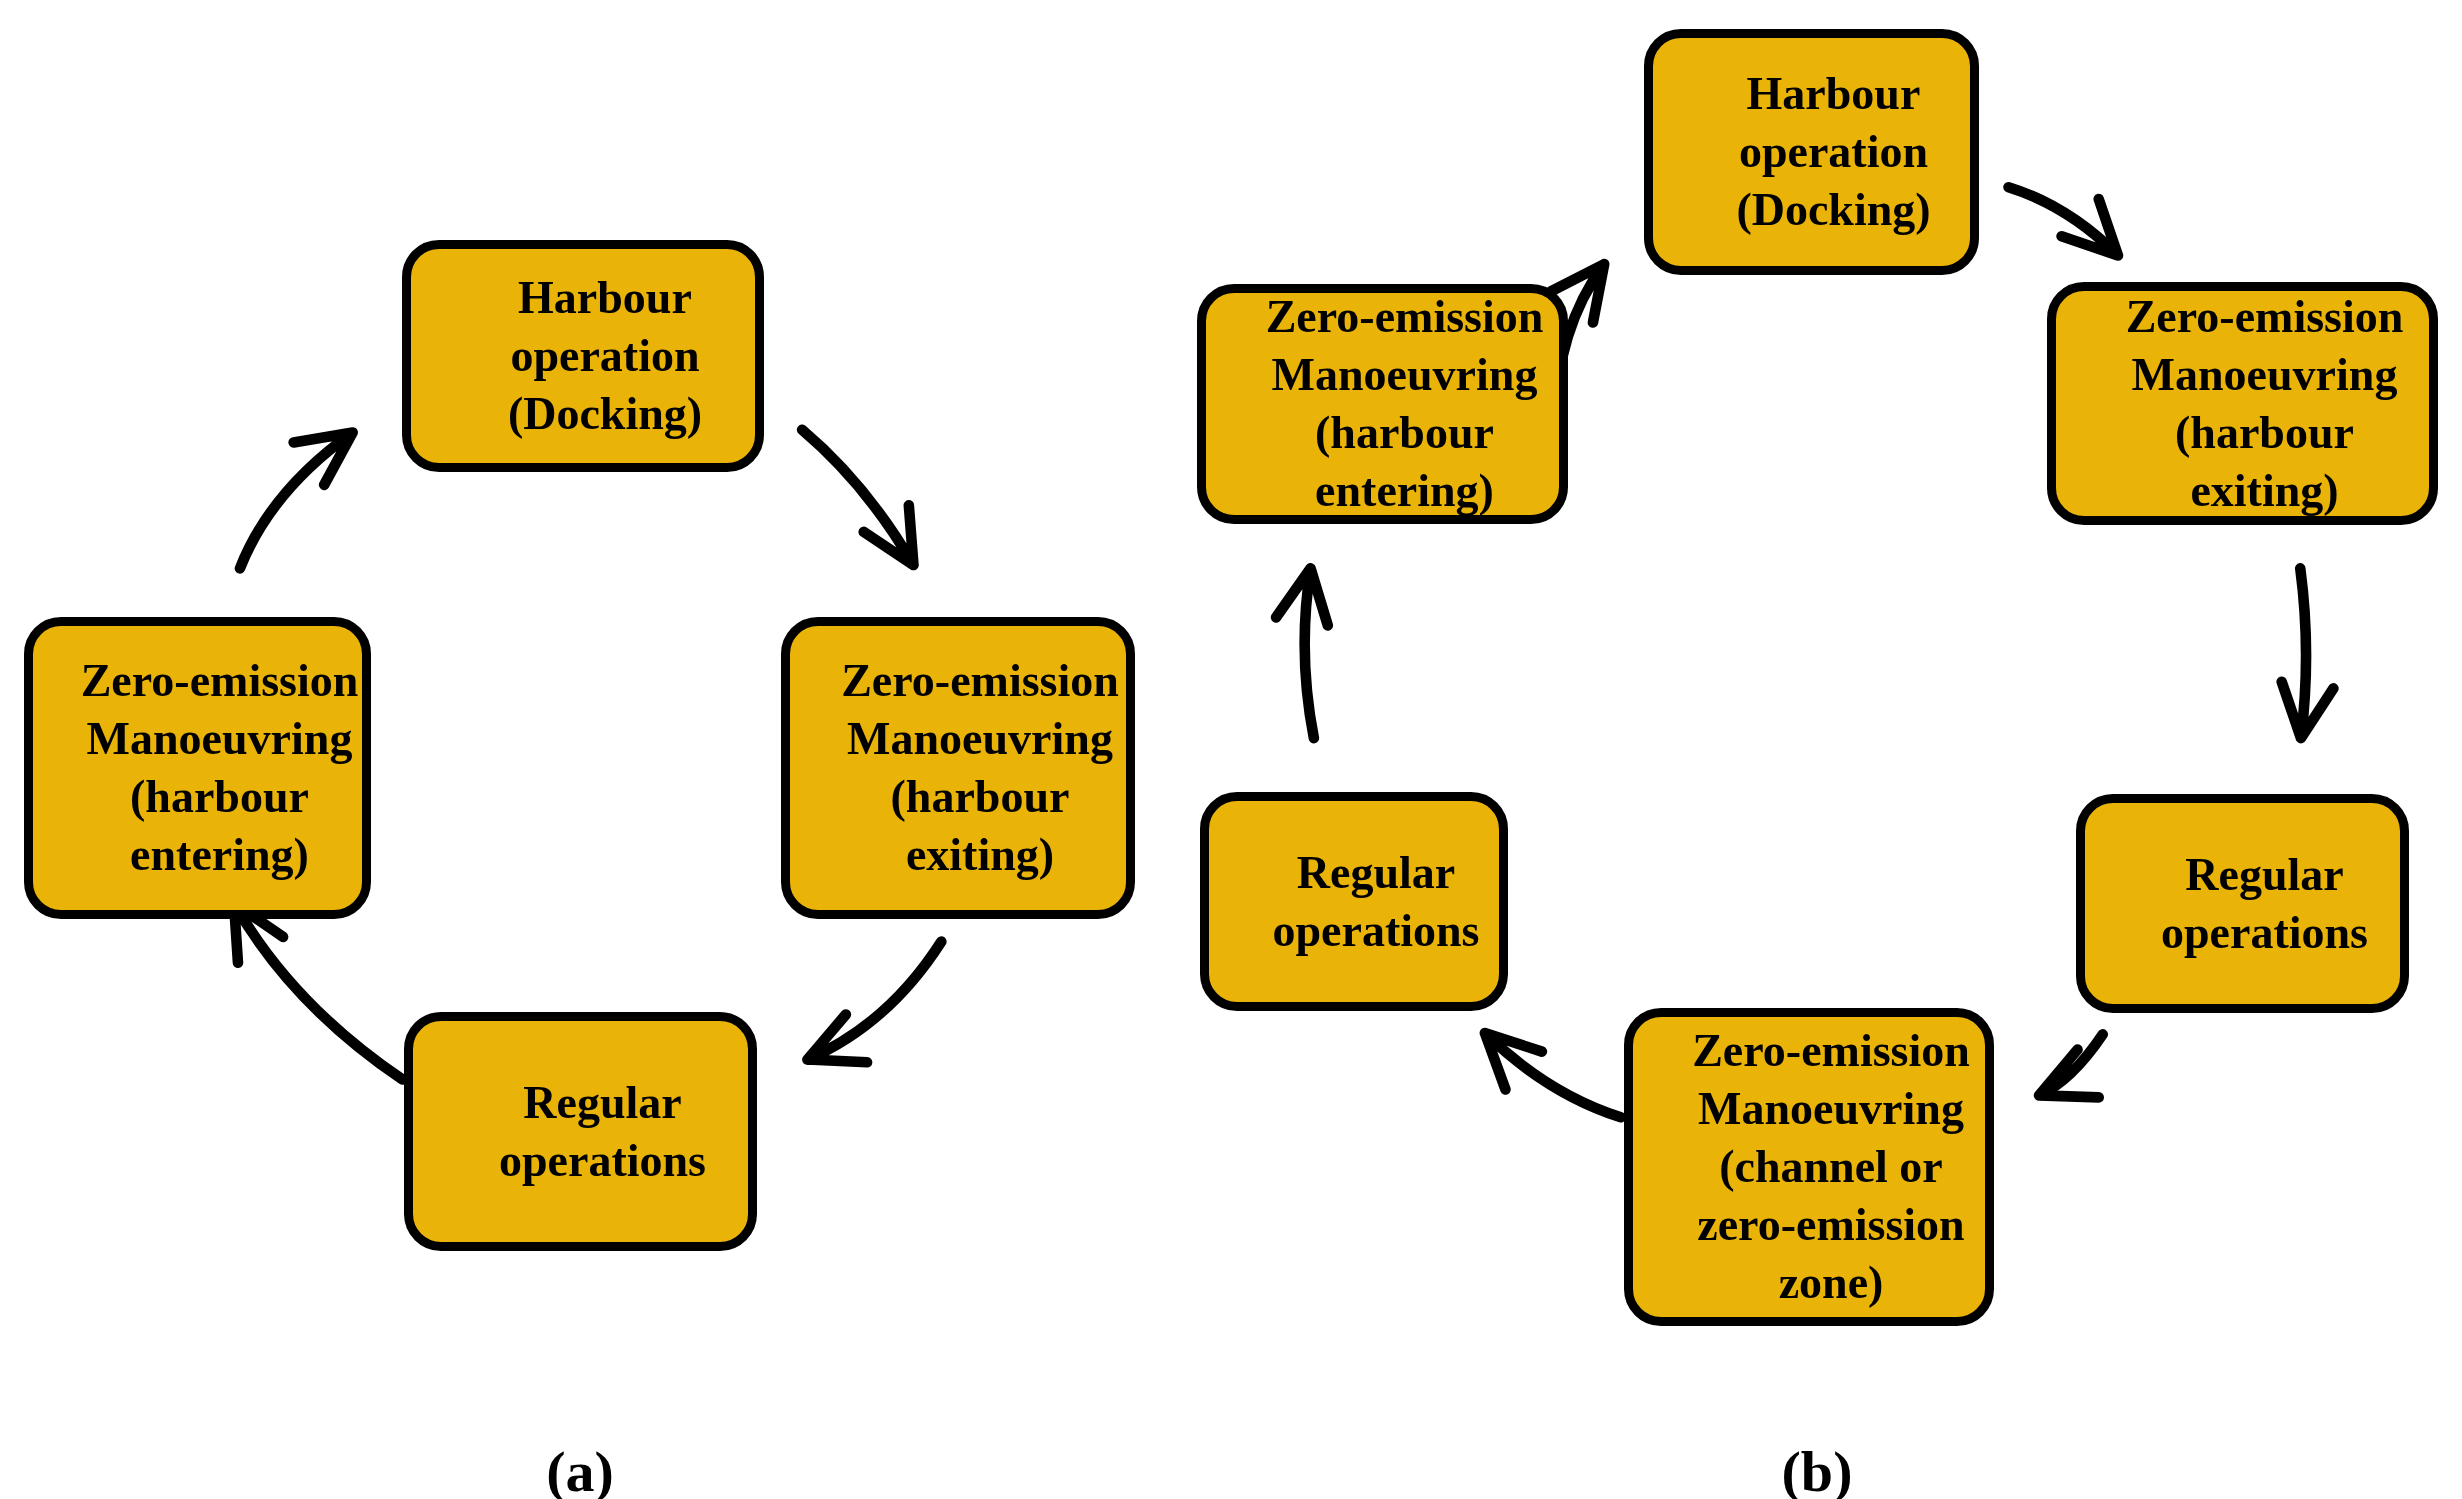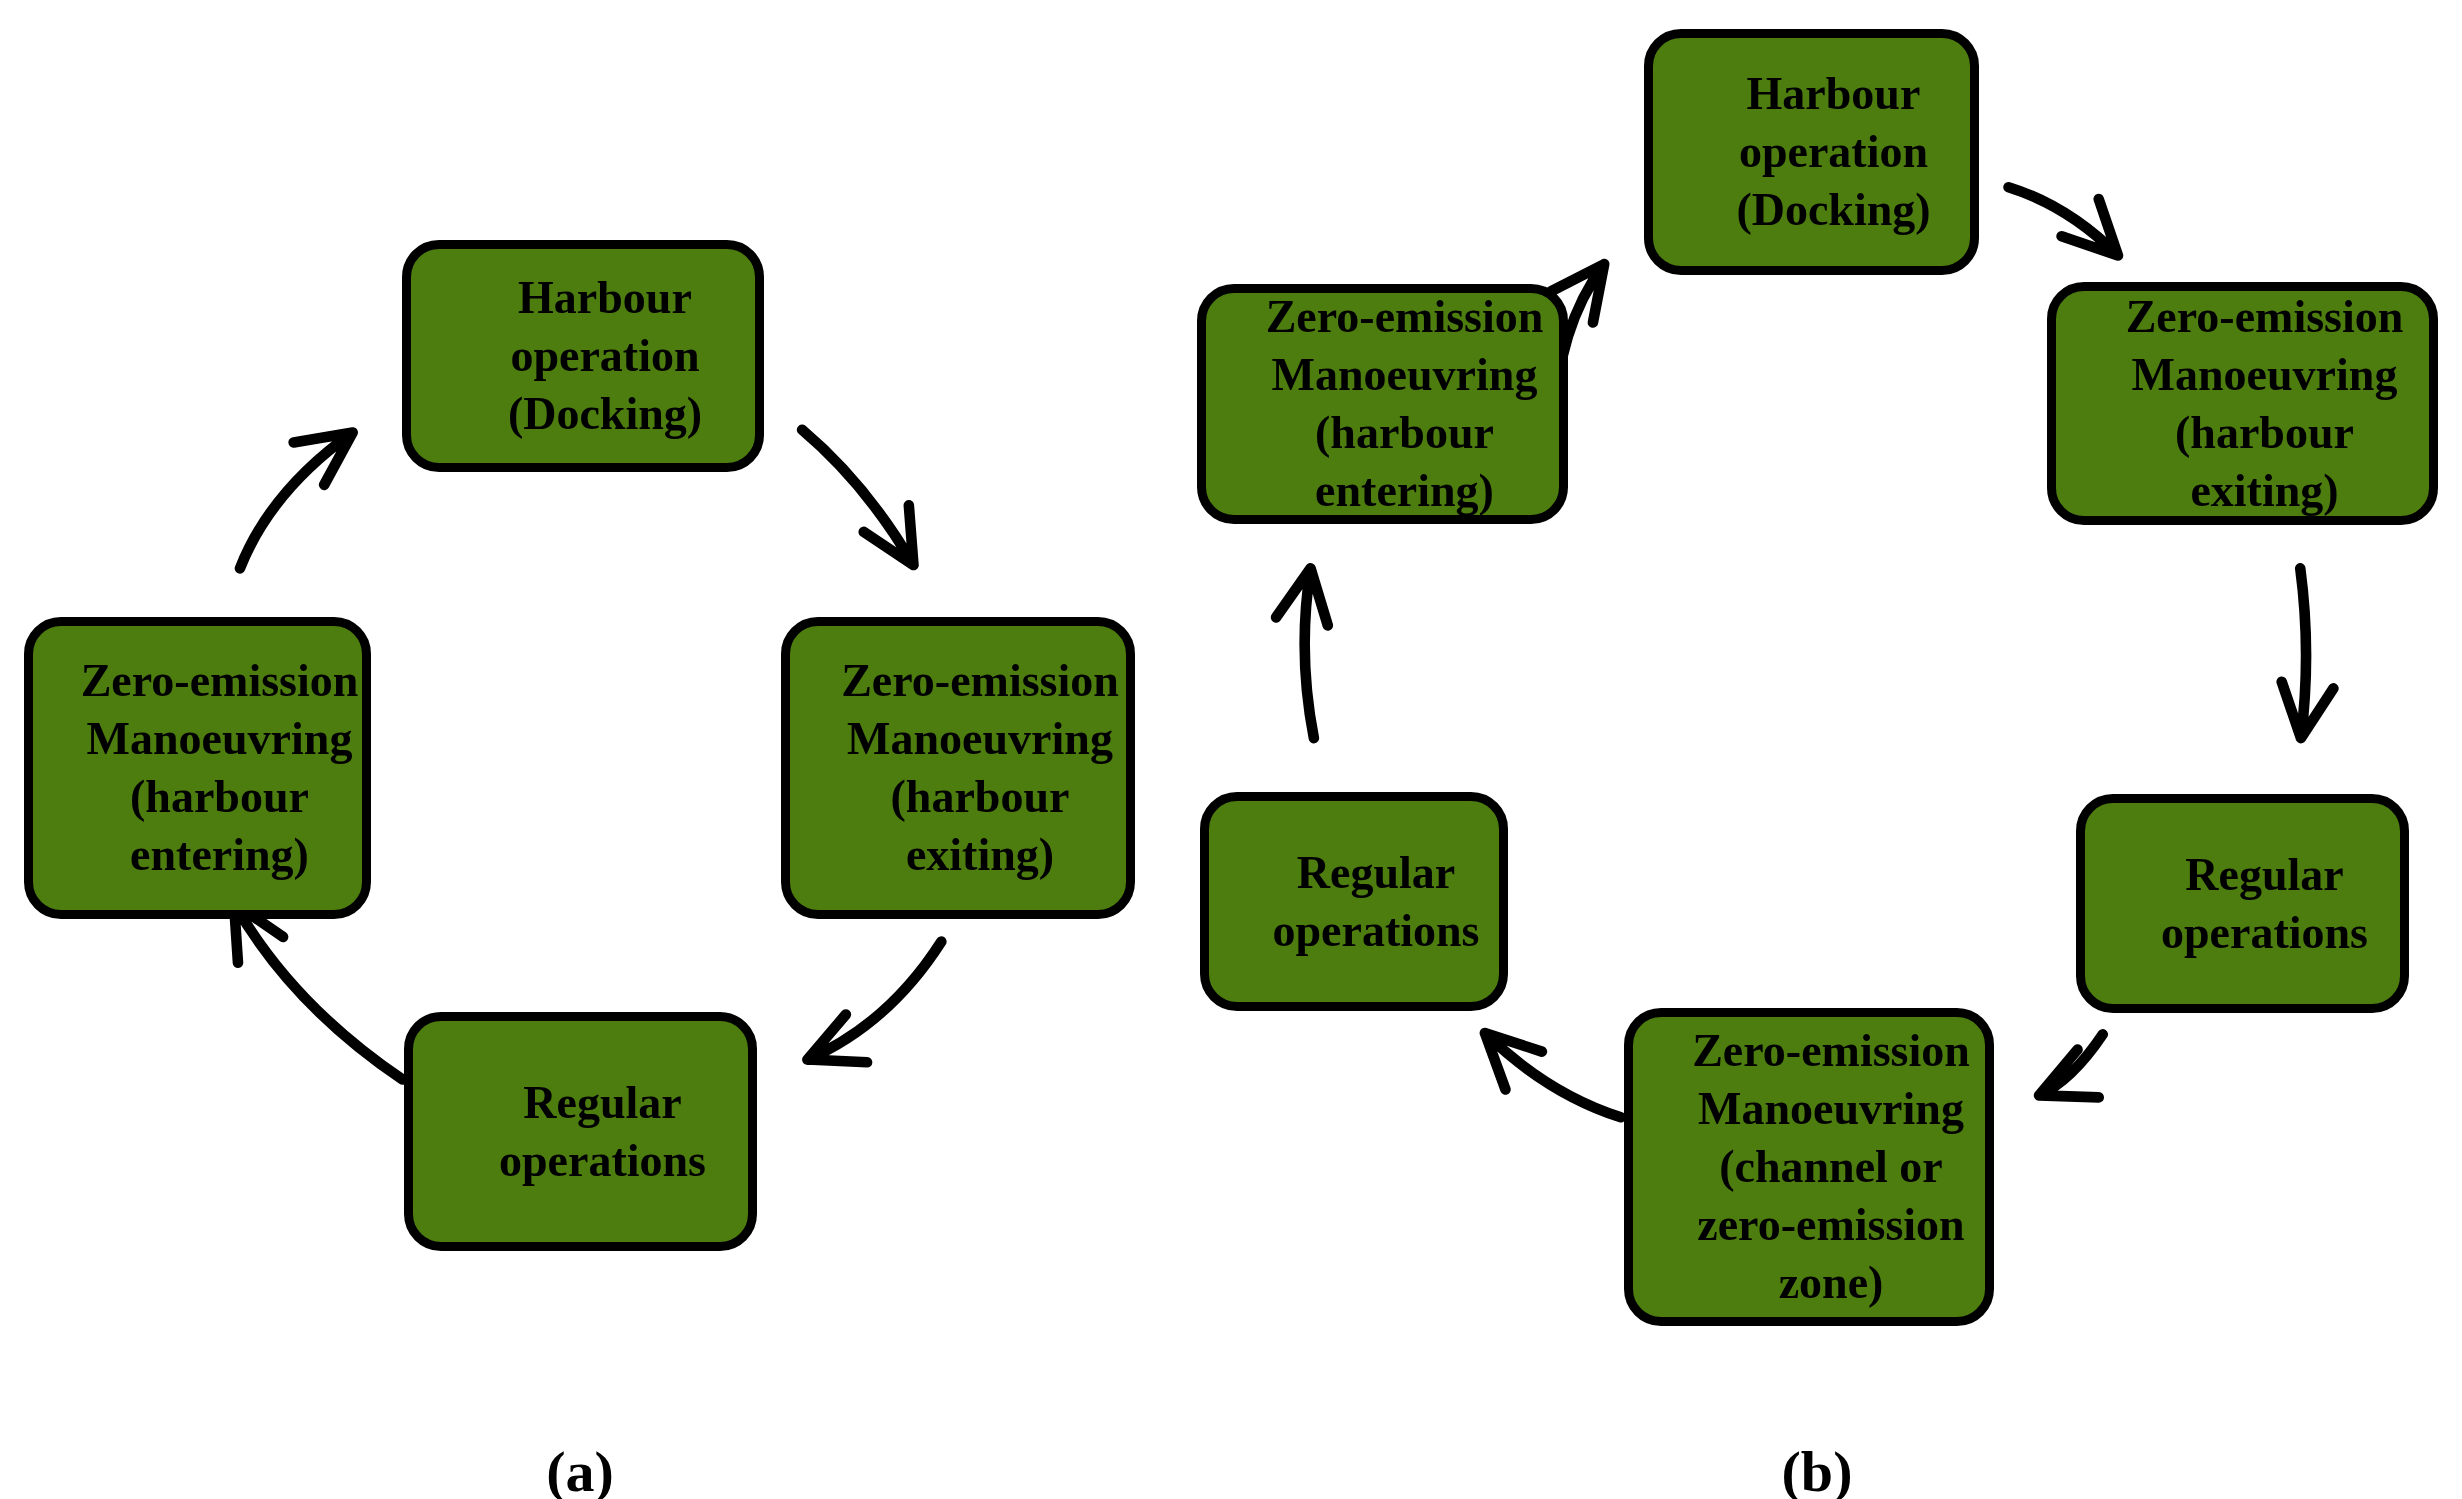--- a/index.html
+++ b/index.html
@@ -27,21 +27,21 @@
     stroke: #000000;
     stroke-width: 16;
     stroke-linecap: round;
     stroke-linejoin: round;
   }
   .node {
     position: absolute;
     box-sizing: border-box;
     border: 9.3px solid #000000;
     border-radius: 37px;
-    background: #4d7c0f;
+    background: #eab308;
     display: flex;
     align-items: center;
     justify-content: center;
     text-align: center;
     font-weight: 700;
     font-size: 46px;
     line-height: 58px;
     color: #000000;
     white-space: pre-line;
     padding-left: 44px;

